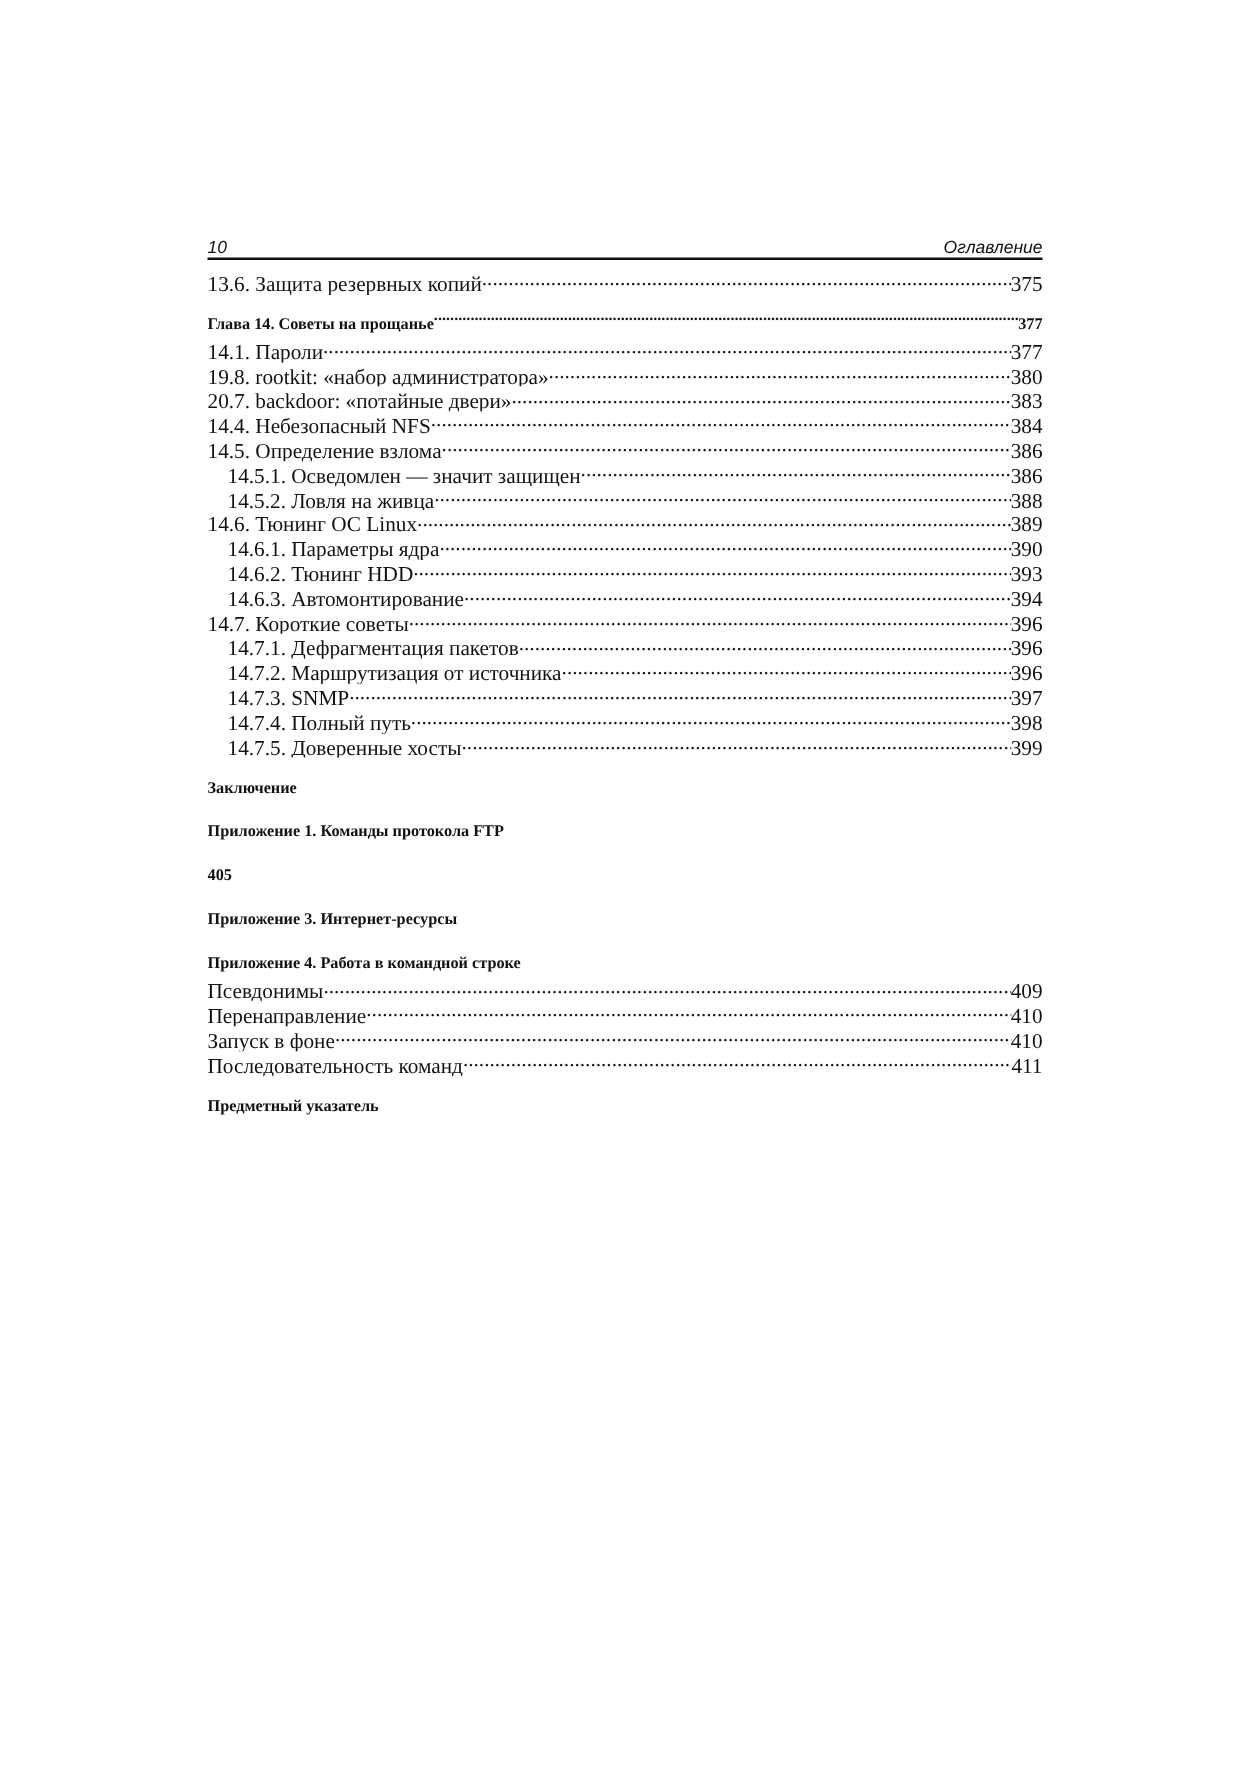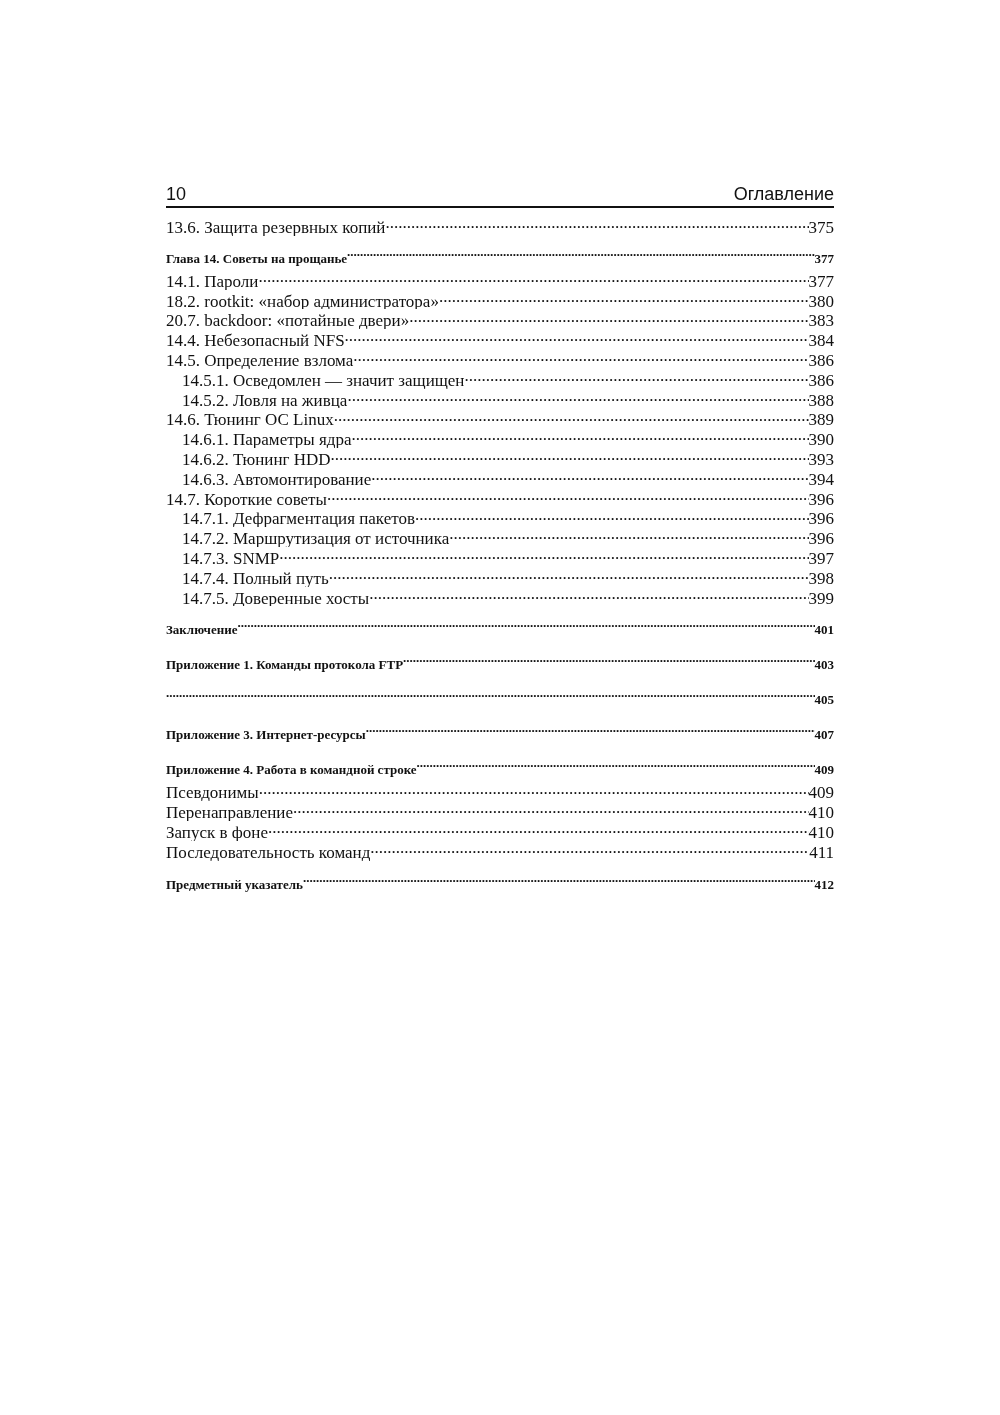--- a/index.html
+++ b/index.html
@@ -1,31 +1,31 @@
 <!DOCTYPE html>
 <html><head>
   <meta charset="utf-8">
   <style>
     html, body { margin: 0; padding: 0; background: #ffffff; }
     body { width: 1000px; height: 1415px; position: relative; overflow: hidden; }
     .page { position: absolute; left: 166px; top: 186px; width: 668px; color: #111; }
     .header { display: flex; justify-content: space-between; align-items: flex-end;
-      font-family: "Liberation Sans", sans-serif; font-size: 18px;
+      font-family: "Liberation Sans", sans-serif; font-style: italic; font-size: 14px;
       height: 19px; border-bottom: 2.5px solid #111; padding-bottom: 1px; }
     .toc { margin-top: 8px; font-family: "Liberation Serif", serif; }
     .row { display: flex; align-items: baseline; font-size: 17px; line-height: 19.8px; height: 19.8px; white-space: nowrap; overflow: hidden; }
     .row .t { flex: 0 0 auto; }
     .row .d { flex: 1 1 auto; overflow: hidden; position: relative; }
     .row .d::after { content: "........................................................................................................................................................................................................................................................................"; position: absolute; left: 0; bottom: 0; letter-spacing: 0; }
     .row .d { height: 1em; }
     .row .p { flex: 0 0 auto; }
     .row.l2 { padding-left: 16px; justify-content: flex-end; }
     .row.ch { font-weight: bold; font-size: 13px; height: 22px; line-height: 22px; }
     .row.gap { margin-top: 12px; }
-    .row.gap2 { margin-top: 13px; }
+    .row.gap2 { margin-top: 13px; flex-direction: column; }
   </style>
 </head>
 <body>
 
 <div class="page">
   <div class="header">
     <span>10</span>
     <span>Оглавление</span>
   </div>
   <div class="toc" id="toc">
@@ -38,21 +38,21 @@
         <span class="t">Глава 14. Советы на прощанье</span>
         <span class="d"></span>
         <span class="p">377</span>
       </div>
       <div class="row">
         <span class="t">14.1. Пароли</span>
         <span class="d"></span>
         <span class="p">377</span>
       </div>
       <div class="row">
-        <span class="t">18.2. rootkit: «набор администратора»</span>
+        <span class="t">19.8. rootkit: «набор администратора»</span>
         <span class="d"></span>
         <span class="p">380</span>
       </div>
       <div class="row">
         <span class="t">20.7. backdoor: «потайные двери»</span>
         <span class="d"></span>
         <span class="p">383</span>
       </div>
       <div class="row">
         <span class="t">14.4. Небезопасный NFS</span>

